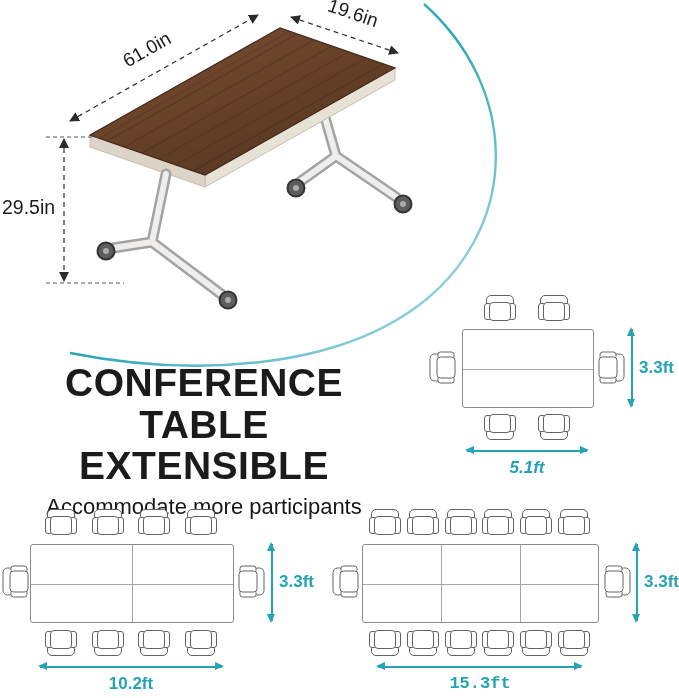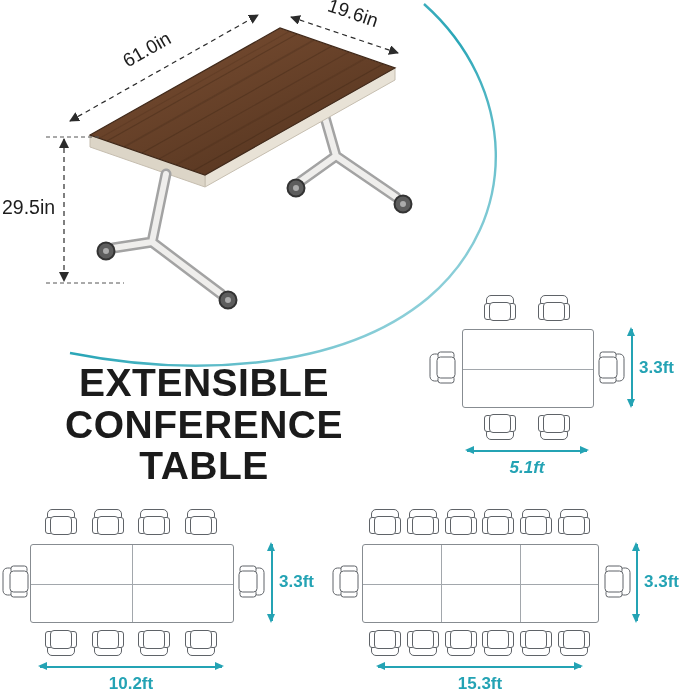--- a/index.html
+++ b/index.html
@@ -126,22 +126,23 @@
       <text class="dimtext" transform="translate(351,19) rotate(18.6)" text-anchor="middle">19.6in</text>
     </g>
     <g>
       <path d="M46,137 L100,137 M46,283 L124,283" stroke="#555" stroke-width="1" stroke-dasharray="4 3" fill="none"></path>
       <line x1="64" y1="139" x2="64" y2="281" stroke="#2b2b2b" stroke-width="1.2" stroke-dasharray="5 4" marker-start="url(#mS)" marker-end="url(#mE)"></line>
       <text class="dimtext2" x="2" y="214">29.5in</text>
     </g>
   </svg>
 
   <div class="headline" style="left:0;top:362px;width:408px;">
+    <div class="h1">CONFERENCE TABLE</div>
     <div class="h1">EXTENSIBLE</div>
-    <div class="h1">CONFERENCE TABLE</div>
+    <div class="sub">Accommodate more participants</div>
   </div>
 
   <div class="seating" style="left:425px;top:288px;width:254px;height:195px;">
     <div class="chair-row chairs-top" style="left:37px;top:6px;width:130px;height:28px;">
         <div class="chair">
           <span class="c-back"></span>
           <span class="c-arm al"></span>
           <span class="c-arm ar"></span>
           <span class="c-seat"></span>
         </div>
@@ -360,16 +361,16 @@
         <div class="chair">
           <span class="c-back"></span>
           <span class="c-arm al"></span>
           <span class="c-arm ar"></span>
           <span class="c-seat"></span>
         </div>
       </div>
     <div class="dim-v" style="left:306px;top:44px;height:77px;"></div>
     <span class="dim-label" style="left:314px;top:72px;">3.3ft</span>
     <div class="dim-h" style="left:48px;top:166px;width:203px;"></div>
-    <span class="dim-label" style="left:100px;top:174px;width:100px;text-align:center;">15.3ft</span>
+    <span class="dim-label" style="left:100px;top:174px;width:100px;text-align:center;font-family:Liberation Mono, monospace;">15.3ft</span>
   </div>
 
 </div>
 
 </body></html>

